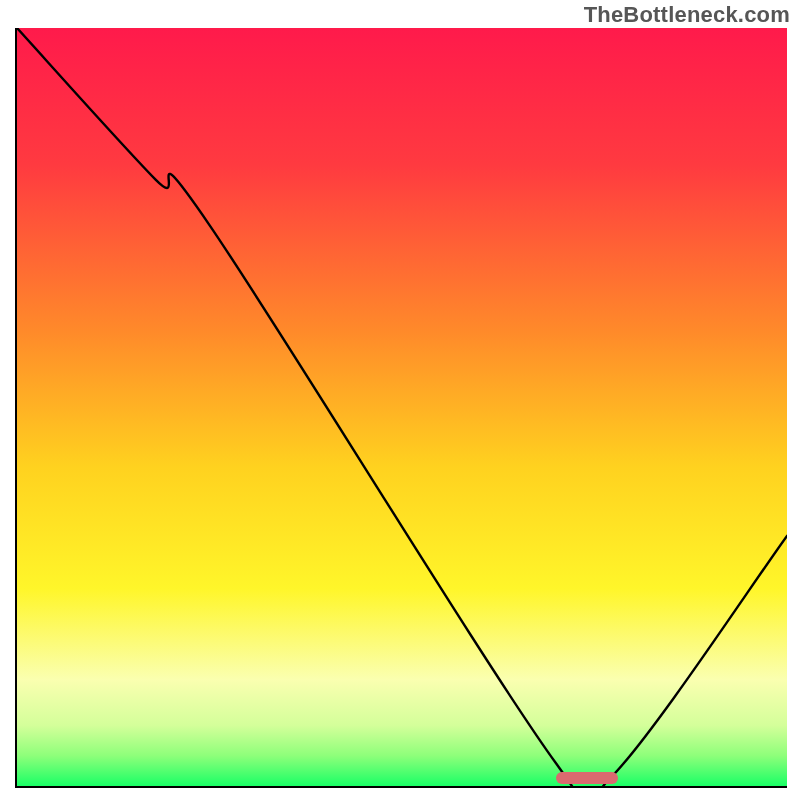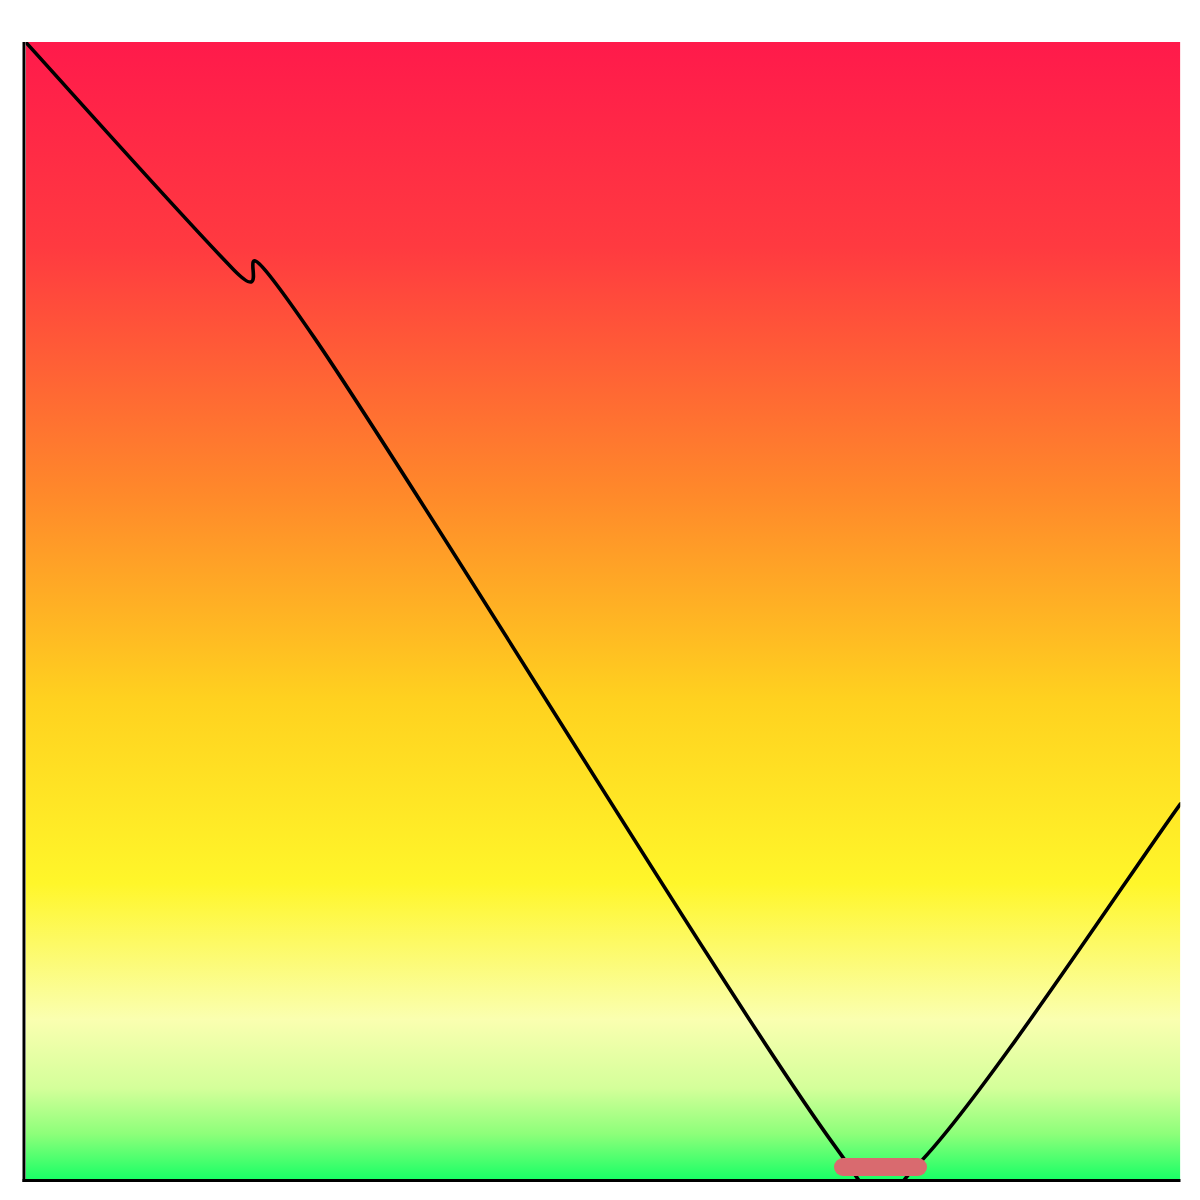--- a/index.html
+++ b/index.html
@@ -45,20 +45,21 @@
   .marker {
     position: absolute;
     background: #d96a6f;
     border-radius: 6px;
   }
 </style>
 </head>
 <body>
 
 <div class="container">
+  <div class="watermark">TheBottleneck.com</div>
 
   <div class="plot-area">
     <svg class="gradient" viewBox="0 0 770 758" preserveAspectRatio="none">
       <defs>
         <linearGradient id="bg" x1="0" y1="0" x2="0" y2="1">
             <stop offset="0%" stop-color="#ff1a4b"></stop>
             <stop offset="18%" stop-color="#ff3a40"></stop>
             <stop offset="40%" stop-color="#ff8a2a"></stop>
             <stop offset="58%" stop-color="#ffd21f"></stop>
             <stop offset="74%" stop-color="#fff62a"></stop>

